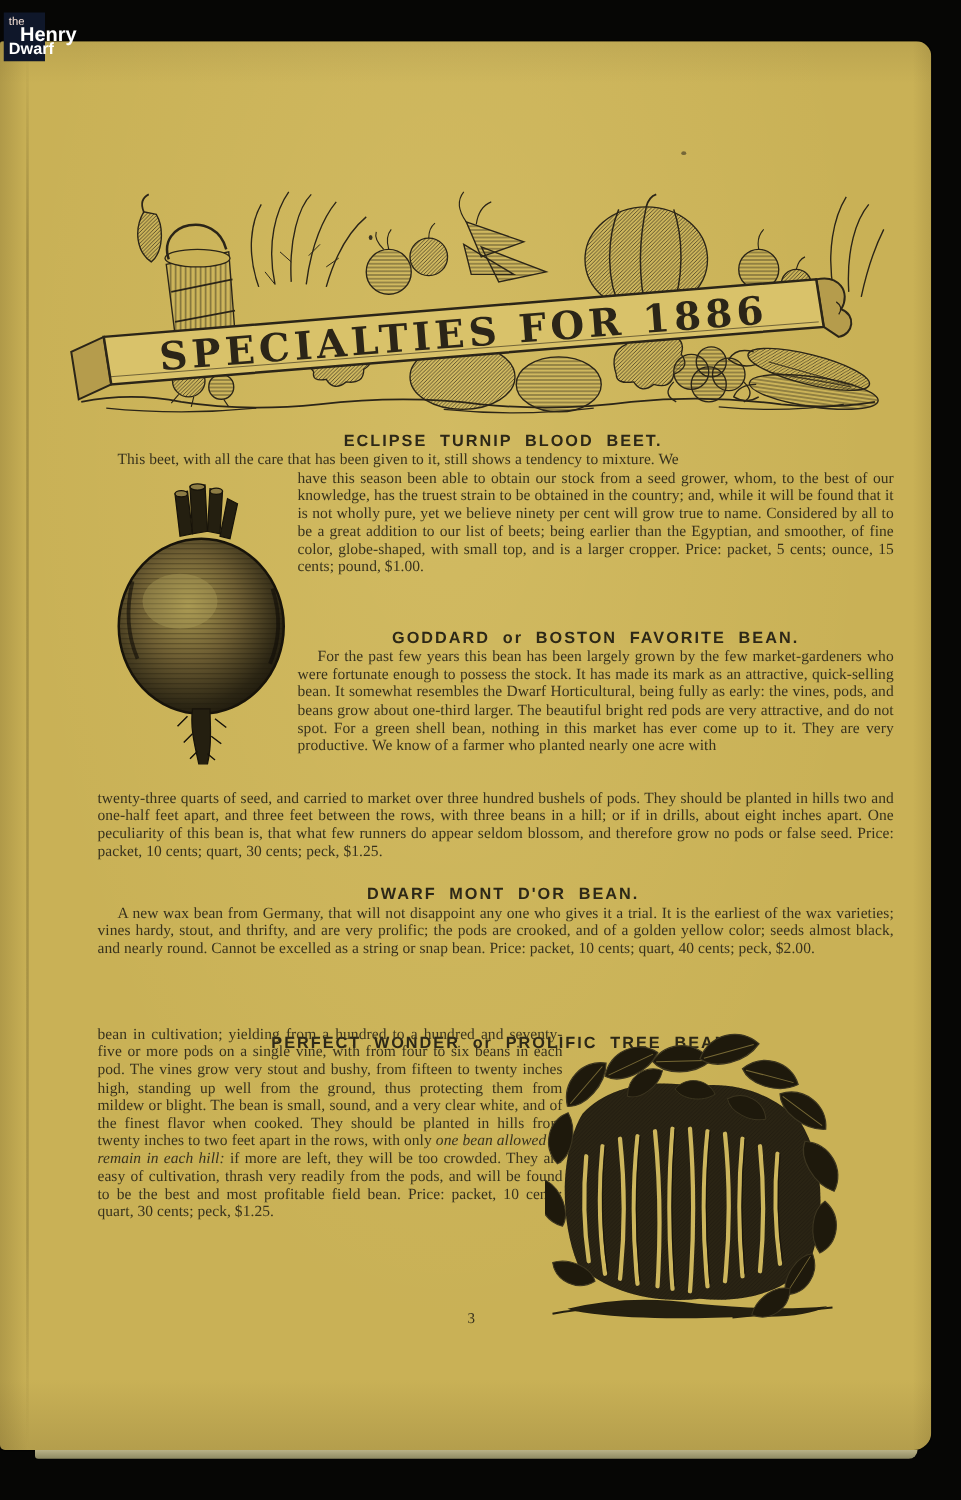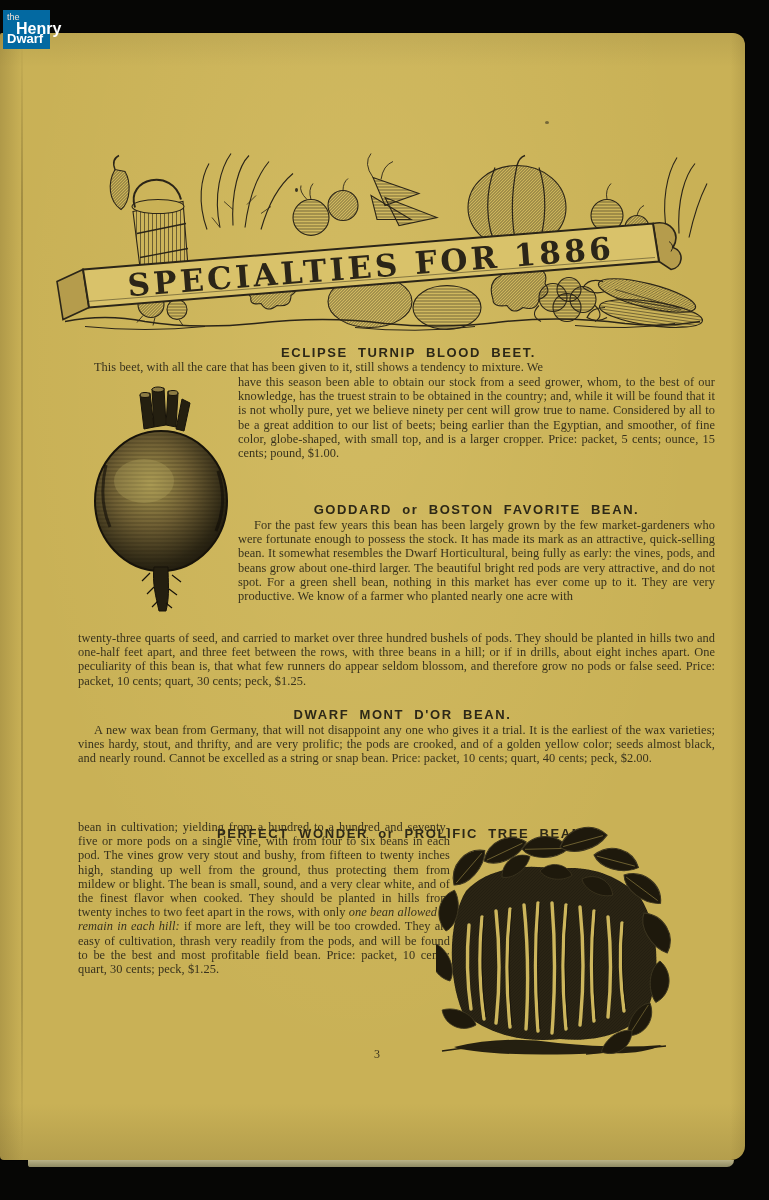--- a/index.html
+++ b/index.html
@@ -24,22 +24,22 @@
     position:absolute;left:28px;top:1160px;width:706px;height:7px;
     background:linear-gradient(180deg,#b9b287,#8f8a62);
     border-radius:0 0 8px 3px;
   }
   .crease{
     position:absolute;left:21px;top:0;bottom:0;width:2px;
     background:linear-gradient(180deg,rgba(90,75,30,0),rgba(90,75,30,.35) 15%,rgba(90,75,30,.28) 85%,rgba(90,75,30,0));
   }
   .speck{position:absolute;border-radius:50%;background:#3a3422;}
   .logo{
-    position:absolute;left:3px;top:10px;width:47px;height:39px;
-    background:#0369a1;color:#fff;
+    position:absolute;left:3px;top:10px;width:33px;height:39px;
+    background:#0f172a;color:#fff;
     font-family:"Liberation Sans", sans-serif;line-height:1;
     z-index:5;
   }
   .logo .the{position:absolute;left:4px;top:3px;font-size:9px;font-weight:400;color:#f4e0d5;}
   .logo .henry{position:absolute;left:13px;top:11px;font-size:16px;font-weight:700;}
   .logo .ford{position:absolute;left:4px;top:22px;font-size:13px;font-weight:700;}
   .abs{position:absolute;}
   .heading{
     font-family:"Liberation Sans", sans-serif;font-weight:700;
     font-size:13px;letter-spacing:1.6px;word-spacing:5px;
@@ -169,21 +169,21 @@
           <path d="M598,74 C616,70 626,84 618,98 C630,102 628,118 616,120 L604,112 Z" fill="#b59c4c" stroke-width="1.6"></path>
           <path d="M28,120 L598,74 L604,112 L34,158 Z" fill="#d9c26a" stroke-width="2"></path>
           <path d="M32,152 L600,108" stroke-width="0.8" opacity="0.6"></path>
           <path d="M614,92 q6,4 2,10" stroke-width="1"></path>
         </g>
       </g>
       <text x="316" y="128" text-anchor="middle" transform="rotate(-4.4 316 118)" font-family="DejaVu Serif, serif" font-weight="bold" font-size="31" letter-spacing="3.5" fill="#2b2518">SPECIALTIES FOR 1886</text>
     </svg>
   </div>
 
-  <div class="abs heading" style="left:96px;top:312px;width:625px;">ECLIPSE TURNIP BLOOD BEET.</div>
+  <div class="abs heading" style="left:90px;top:312px;width:625px;">ECLIPSE TURNIP BLOOD BEET.</div>
   <div class="abs bodytxt indent" style="left:78px;top:327px;width:637px;">This beet, with all the care that has been given to it, still shows a tendency to mixture.  We</div>
   <div class="abs bodytxt" style="left:238px;top:342px;width:477px;">have this season been able to obtain our stock from a seed grower, whom, to the best of our knowledge, has the truest strain to be obtained in the country; and, while it will be found that it is not wholly pure, yet we believe ninety per cent will grow true to name. Considered by all to be a great addition to our list of beets; being earlier than the Egyptian, and smoother, of fine color, globe-shaped, with small top, and is a larger cropper.  Price: packet, 5 cents; ounce, 15 cents; pound, $1.00.</div>
 
   <div class="abs" style="left:86px;top:352px;">
     <svg width="152" height="228" viewBox="0 0 152 228">
       <defs>
         <radialGradient id="beetg" cx="42%" cy="38%" r="72%">
           <stop offset="0%" stop-color="#a8974f"></stop>
           <stop offset="42%" stop-color="#6e5e33"></stop>
           <stop offset="80%" stop-color="#2c2614"></stop>

